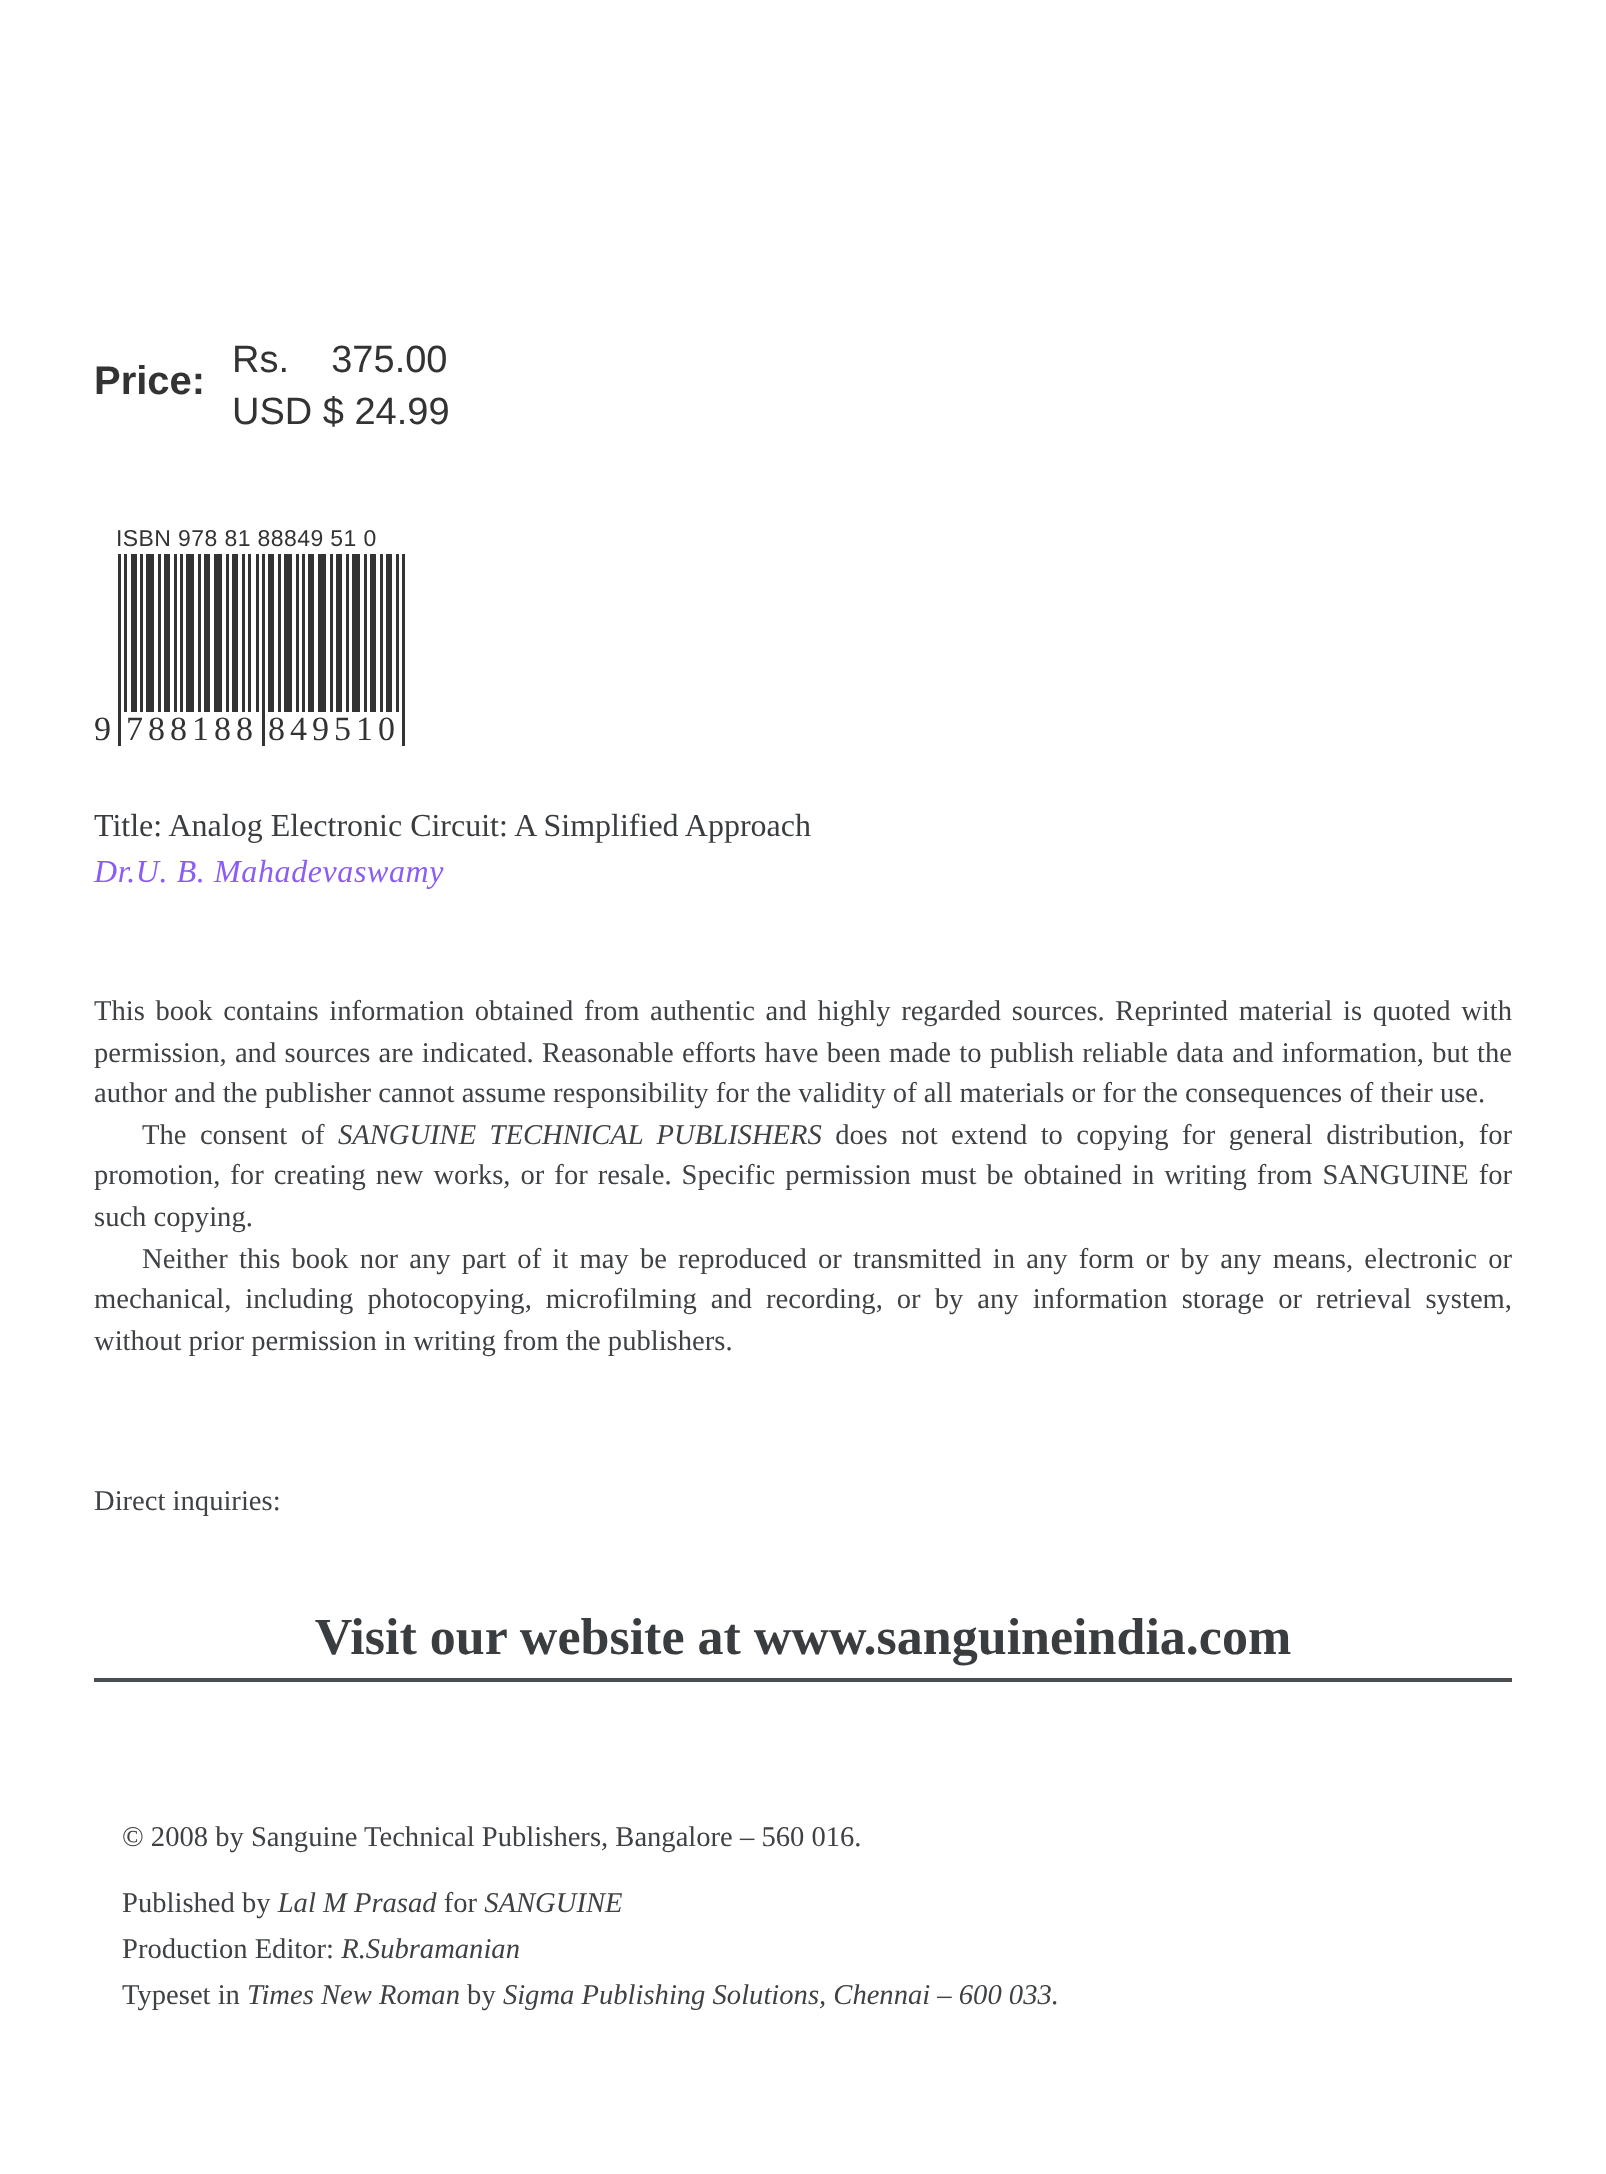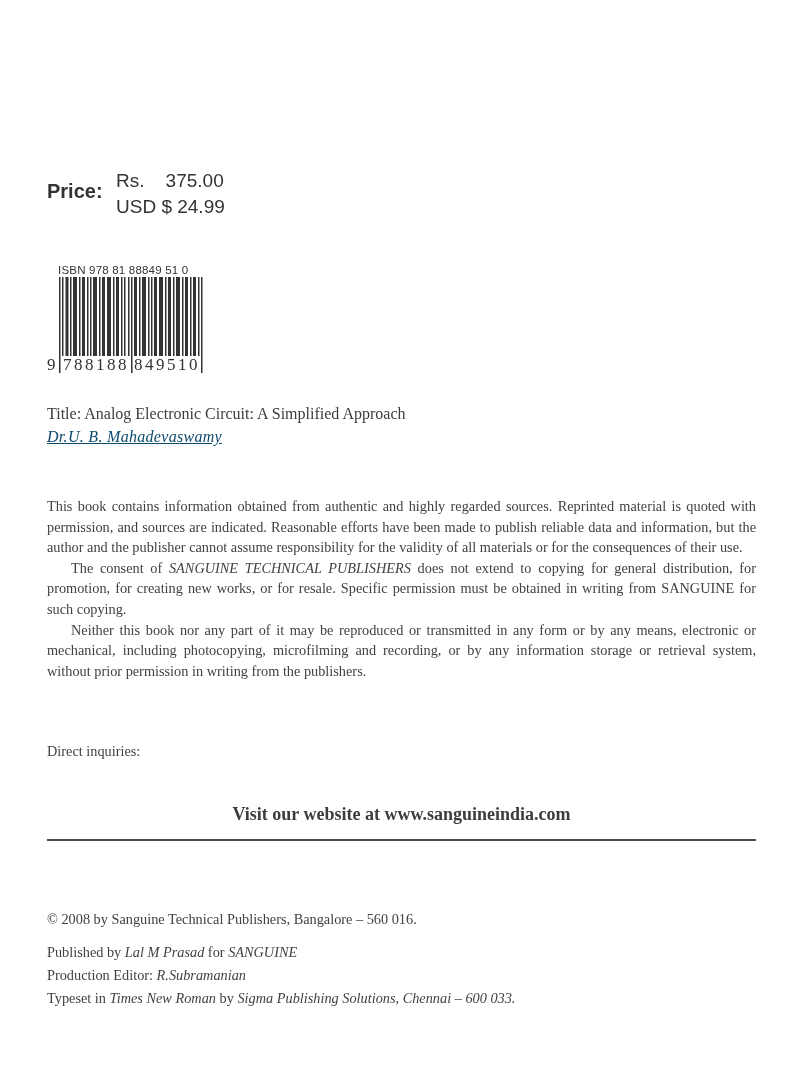--- a/index.html
+++ b/index.html
@@ -74,23 +74,22 @@
     .title-line {
       left: 47px; top: 405px;
       font-size: 16px;
       color: #3a3d40;
     }
     .title-line b { font-weight: normal; text-align: center; }
     .author-line {
       left: 47px; top: 428px;
       font-size: 16px;
       font-style: italic;
-      color: #0c4a6e;
+      color: #8b5cf6;
       letter-spacing: 0.3px;
-      text-decoration: underline;
     }
 
     
     .body-text {
       left: 47px; top: 496px;
       width: 709px;
       font-size: 14.3px;
       line-height: 20.6px;
       color: #3f4245;
       text-align: justify;
@@ -115,33 +114,33 @@
     .inq-text {
       margin-left: 124px;
       text-align: justify;
     }
     sup { font-size: 8px; vertical-align: 6px; line-height: 0; }
 
     .website {
       left: 0; top: 804px;
       width: 803px;
       text-align: center;
-      font-size: 18px;
+      font-size: 26px;
       font-weight: bold;
       color: #3a3d40;
     }
     .rule {
       left: 47px; top: 839px;
       width: 709px;
       height: 2px;
       background: #4a4d50;
     }
 
     .footer {
-      left: 47px;
+      left: 61px;
       font-size: 14.3px;
       color: #3f4245;
       white-space: nowrap;
     }
     .f1 { top: 911px; }
     .f2 { top: 944px; }
     .f3 { top: 967px; }
     .f4 { top: 990px; }
     i { font-style: italic; }
   </style>

